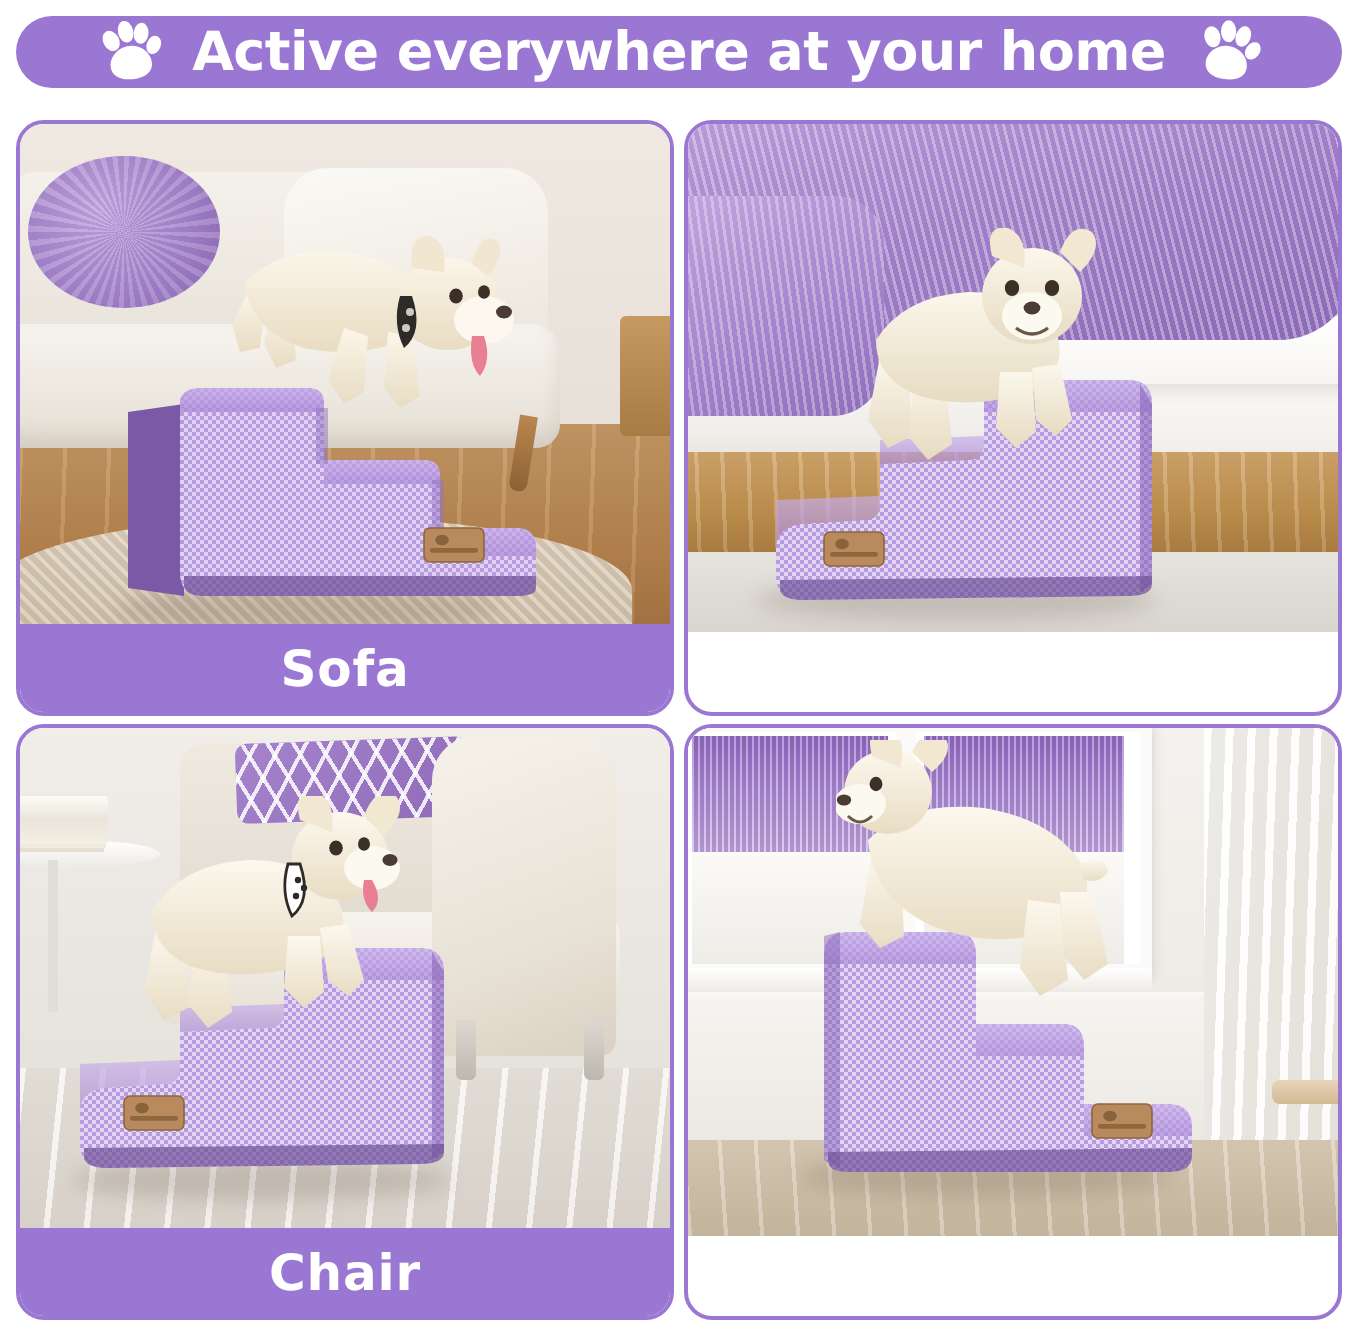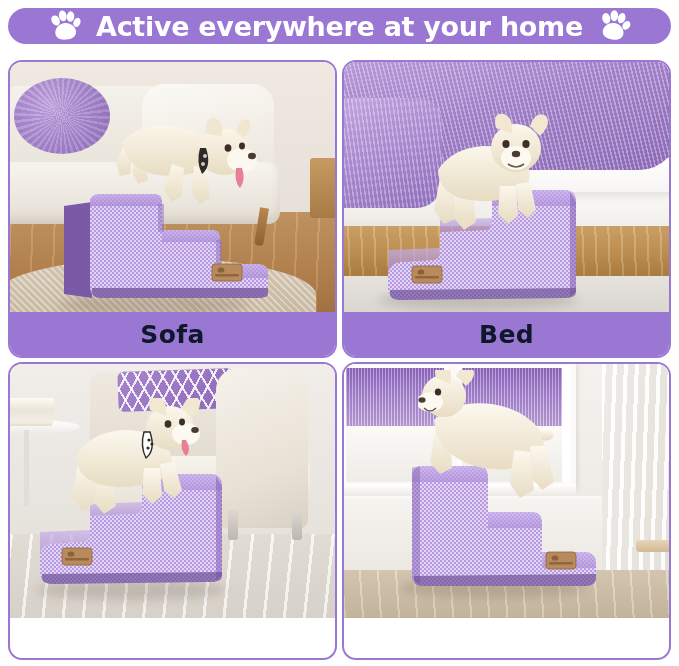--- a/index.html
+++ b/index.html
@@ -88,21 +88,21 @@
     bottom: 0;
     width: 100%;
     height: 44px;
     background: #9b77d4;
     display: flex;
     align-items: center;
     justify-content: center;
     box-sizing: border-box;
   }
   .caption-text {
-    color: #0f172a;
+    color: #ffffff;
     font-size: 25px;
     font-weight: bold;
     letter-spacing: 0.4px;
     line-height: 1;
   }
 
   
   .scene { position: absolute; inset: 0; }
   .lay { position: absolute; }
 
@@ -410,23 +410,20 @@
               <path d="M102 12 Q108 -4 118 2 Q124 10 112 22 Z" fill="#f2e8d2"></path>
               <ellipse cx="88" cy="44" rx="15" ry="12" fill="#fcf9f1"></ellipse>
               <ellipse cx="88" cy="40" rx="4.2" ry="3.2" fill="#4a3b34"></ellipse>
               <ellipse cx="78" cy="30" rx="3.6" ry="4" fill="#3b2f28"></ellipse>
               <ellipse cx="98" cy="30" rx="3.6" ry="4" fill="#3b2f28"></ellipse>
               <path d="M80 50 Q88 56 96 50" stroke="#6b574a" stroke-width="1.6" fill="none"></path>
             </svg>
           </div>
         </div>
       </div>
-      <div class="caption">
-        <span class="caption-text">Bed</span>
-      </div>
     </div>
 
     <div class="panel">
       <div class="photo">
         <div class="scene">
           <div class="lay p3-wall"></div>
           <div class="lay p3-floor"></div>
           <div class="lay p3-floorplanks"></div>
           <div class="lay p3-chairback"></div>
           <div class="lay p3-cushion"></div>
@@ -494,20 +491,23 @@
               <ellipse cx="118" cy="24" rx="3" ry="3.4" fill="#3b2f28"></ellipse>
               <path d="M122 42 Q128 52 122 58 Q116 52 118 42 Z" fill="#e87f93"></path>
 
               <path d="M86 34 Q92 52 82 60 Q76 48 80 34 Z" fill="#ffffff" stroke="#2e2a28" stroke-width="1.4"></path>
               <circle cx="85" cy="42" r="1.6" fill="#2e2a28"></circle>
               <circle cx="84" cy="50" r="1.6" fill="#2e2a28"></circle>
               <circle cx="88" cy="46" r="1.6" fill="#2e2a28"></circle>
             </svg>
           </div>
         </div>
+      </div>
+      <div class="caption">
+        <span class="caption-text">Chair</span>
       </div>
     </div>
 
     <div class="panel">
       <div class="photo">
         <div class="scene">
           <div class="lay p4-wall"></div>
           <div class="lay p4-window"></div>
           <div class="lay p4-lav" style="left:2px; top:4px; width:98px;"></div>
           <div class="lay p4-lavtex" style="left:2px; top:4px; width:98px;"></div>

